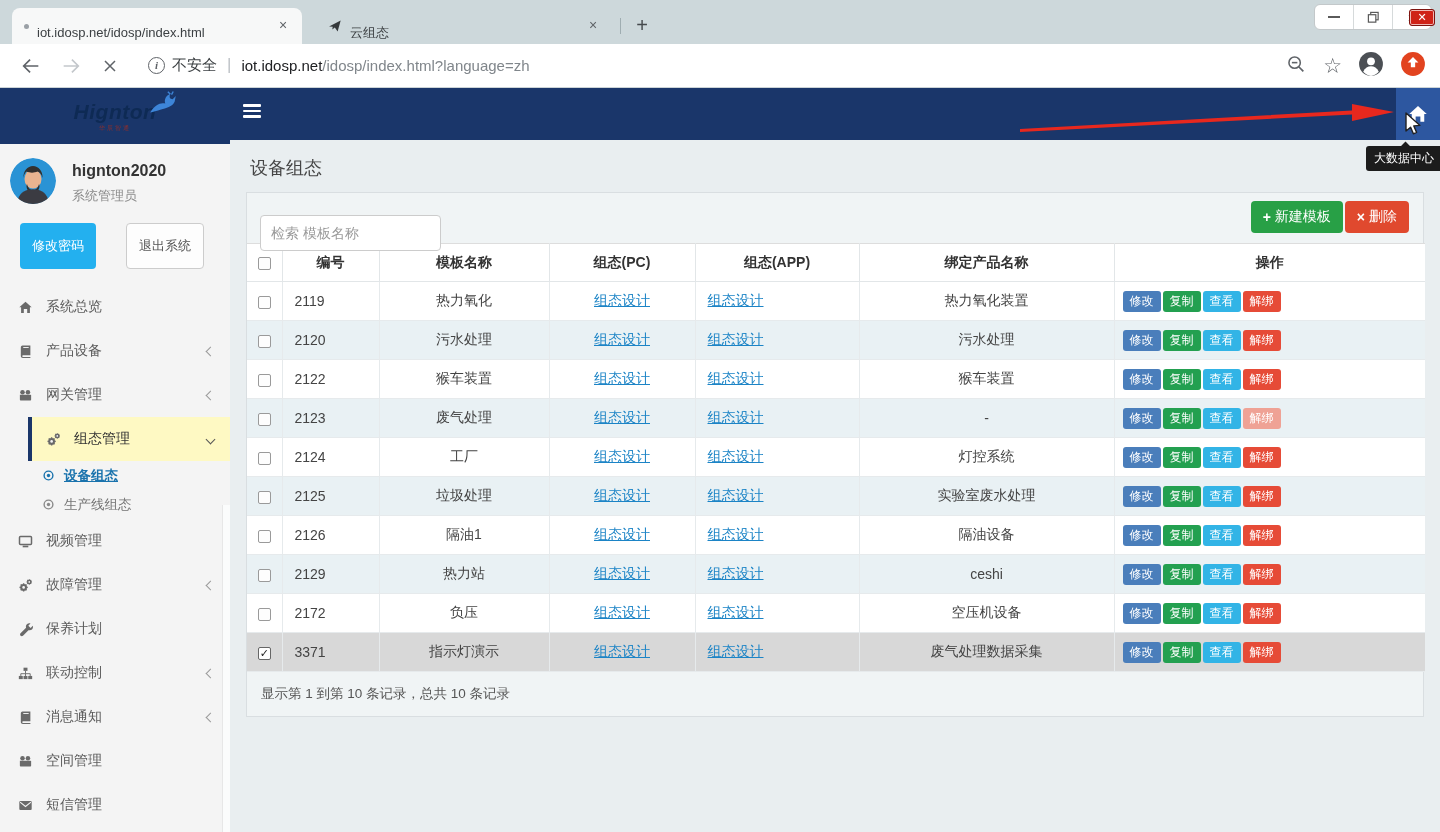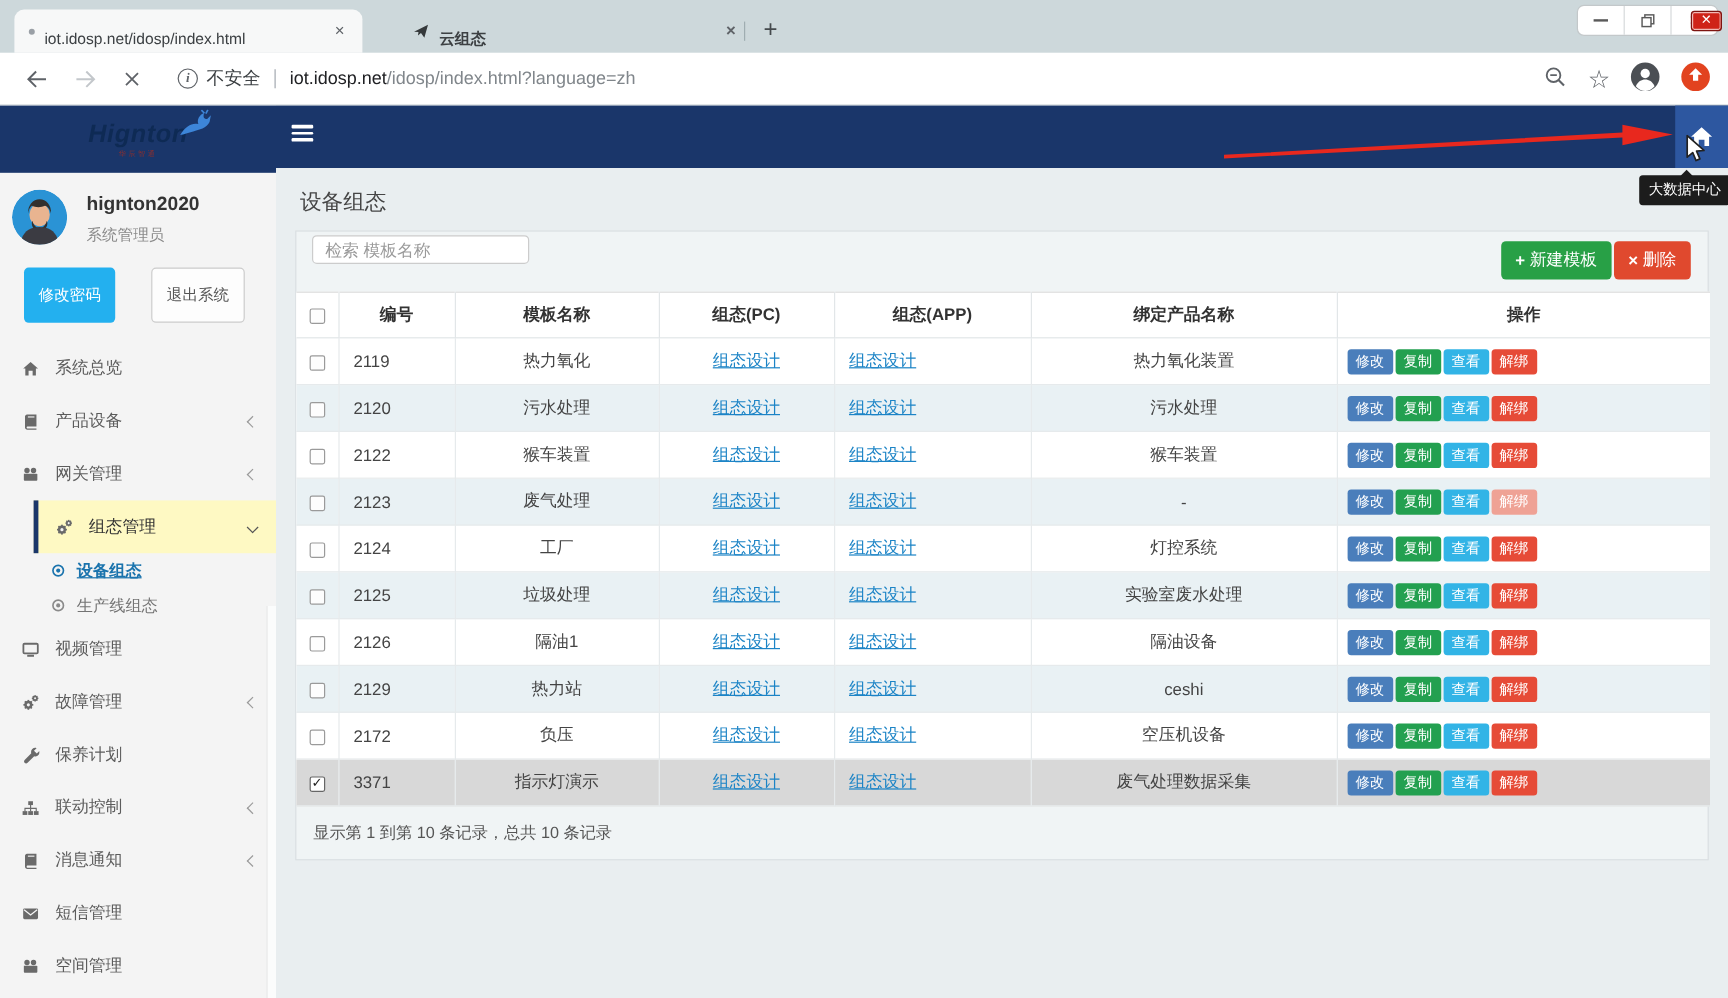--- a/index.html
+++ b/index.html
@@ -3,21 +3,21 @@
 <meta charset="utf-8">
 <style>
   * { margin:0; padding:0; box-sizing:border-box; }
   html,body { width:1440px; height:832px; overflow:hidden; font-family:"Liberation Sans","DejaVu Sans",sans-serif; }
   body { position:relative; background:#e9eef0; }
 
   
   .tabstrip { position:absolute; left:0; top:0; width:1440px; height:44px; background:#cdd8db; }
   .tab { position:absolute; top:8px; height:36px; display:flex; align-items:center; padding:0 10px 0 12px; font-size:13px; color:#3c4043; }
   .tab.active { left:12px; width:290px; background:#f7f8f8; border-radius:8px 8px 0 0; }
-  .tab.inactive { left:332px; width:296px;font-weight:bold; }
+  .tab.inactive { left:316px; width:296px; }
   .tab .fav-dot { width:5px; height:5px; border-radius:50%; background:#9aa0a6; margin-right:8px; flex:none; }
   .tab .t-title { flex:1; white-space:nowrap; overflow:hidden;margin-top:13px; }
   .tab .t-close { width:18px; height:18px; line-height:17px; text-align:center; border-radius:50%; color:#5f6368; font-size:14px; margin-left:6px; flex:none; }
   .tab .plane { margin-right:8px; display:flex; flex:none; }
   .tab-sep { position:absolute; left:620px; top:18px; width:1px; height:16px; background:#9fadb1; }
   .newtab-btn { position:absolute; left:630px; top:14px; width:24px; height:24px; font-size:20px; color:#454a4d; text-align:center; line-height:22px; }
   .win-pill { position:absolute; right:8px; top:4px; width:118px; height:26px; background:#fff; border:1px solid #c3c8ca; border-radius:6px; display:flex; }
   .win-pill .wc { flex:1; display:flex; align-items:center; justify-content:center; border-right:1px solid #d6dadb; position:relative; }
   .win-pill .wc:last-child { border-right:none; }
   .min-bar { width:12px; height:2px; background:#5a5a5a; }
@@ -76,21 +76,21 @@
   .topnav { position:absolute; left:230px; top:0; width:1210px; height:52px; background:var(--navbar); }
   .hamburger { position:absolute; left:13px; top:16px; width:18px; }
   .hamburger div { height:2.5px; background:#fff; margin-bottom:3px; border-radius:1px; }
   .home-btn { position:absolute; right:0; top:0; width:44px; height:52px; background:var(--navbar-active); display:flex; align-items:center; justify-content:center; }
 
   
   .content { position:absolute; left:230px; top:52px; width:1210px; height:692px; }
   .page-title { font-size:18px; color:#454545; font-weight:500; padding:16px 0 0 20px; }
   .panel { margin:12px 16px 0 16px; background:#f0f4f5; border:1px solid #d9dee1; }
   .toolbar { position:relative; height:50px; }
-  .search-input { position:absolute; left:13px; top:3px; width:181px; height:24px; border:1px solid #ccc; border-radius:4px; padding:0 10px; font-size:14px; color:#333; background:#fff; font-family:inherit; }
+  .search-input { position:absolute; left:13px; top:22px; width:181px; height:36px; border:1px solid #ccc; border-radius:4px; padding:0 10px; font-size:14px; color:#333; background:#fff; font-family:inherit; }
   .search-input::placeholder { color:#9a9a9a; }
   .tb-btns { position:absolute; right:14px; top:8px; display:flex; gap:2px; }
   .btn-create { background:var(--btn-create); color:#fff; border:none; border-radius:4px; font-size:14px; padding:7px 12px; display:flex; align-items:center; gap:4px; }
   .btn-del { background:var(--btn-delete); color:#fff; border:none; border-radius:4px; font-size:14px; padding:7px 12px; display:flex; align-items:center; gap:4px; }
   .bi { font-weight:bold; font-size:14px; line-height:1; }
 
   table.grid { width:100%; border-collapse:collapse; table-layout:fixed; background:#fff; border-top:1px solid #ddd; border-bottom:1px solid #ddd; }
   .grid th { height:38px; font-size:14px; color:#333; border:1px solid #e2e6e8; border-top:none; text-align:center; font-weight:bold; background:#fff; }
   .grid td { height:39px; font-size:14px; color:#444; border:1px solid #e6eaec; text-align:center; }
   .grid th:first-child, .grid td:first-child { border-left:none; }
@@ -381,37 +381,37 @@
               <path fill="currentColor" d="M4.8 1.5h8.4v10.6H5.4c-.5 0-.9.4-.9.9s.4.9.9.9h7.8V15H5.2C3.9 15 3 14.1 3 12.9V3.6c0-1.2.8-2.1 1.8-2.1Z"></path>
               <rect x="5.6" y="3.2" width="5.8" height="1" fill="#f4f4f4"></rect>
             </svg>
           </span>
           <span class="m-label">消息通知</span>
           <span class="chev left"></span>
         </div>
         <div class="menu-item">
           <span class="icn">
             <svg viewBox="0 0 16 16">
-              <rect x="1.4" y="3.2" width="13.2" height="9.6" rx="1.2" fill="currentColor"></rect>
-              <path d="M2.2 4.4 8 9l5.8-4.6" fill="none" stroke="#f4f4f4" stroke-width="1.2"></path>
-            </svg>
-          </span>
-          <span class="m-label">短信管理</span>
-        </div>
-        <div class="menu-item">
-          <span class="icn">
-            <svg viewBox="0 0 16 16">
               <g fill="currentColor">
                 <circle cx="4.8" cy="4.4" r="2.4"></circle>
                 <circle cx="10.6" cy="4.4" r="2.4"></circle>
                 <path d="M2 7.2h11.2c.5 0 .8.3.8.8v4.6c0 .5-.3.8-.8.8H2.8c-.5 0-.8-.3-.8-.8V7.2Z"></path>
               </g>
             </svg>
           </span>
           <span class="m-label">空间管理</span>
+        </div>
+        <div class="menu-item">
+          <span class="icn">
+            <svg viewBox="0 0 16 16">
+              <rect x="1.4" y="3.2" width="13.2" height="9.6" rx="1.2" fill="currentColor"></rect>
+              <path d="M2.2 4.4 8 9l5.8-4.6" fill="none" stroke="#f4f4f4" stroke-width="1.2"></path>
+            </svg>
+          </span>
+          <span class="m-label">短信管理</span>
         </div>
       </nav>
     <div class="sb-scroll"></div>
   </aside>
 
   <header class="topnav">
     <div class="hamburger">
         <div></div>
         <div></div>
         <div></div>

